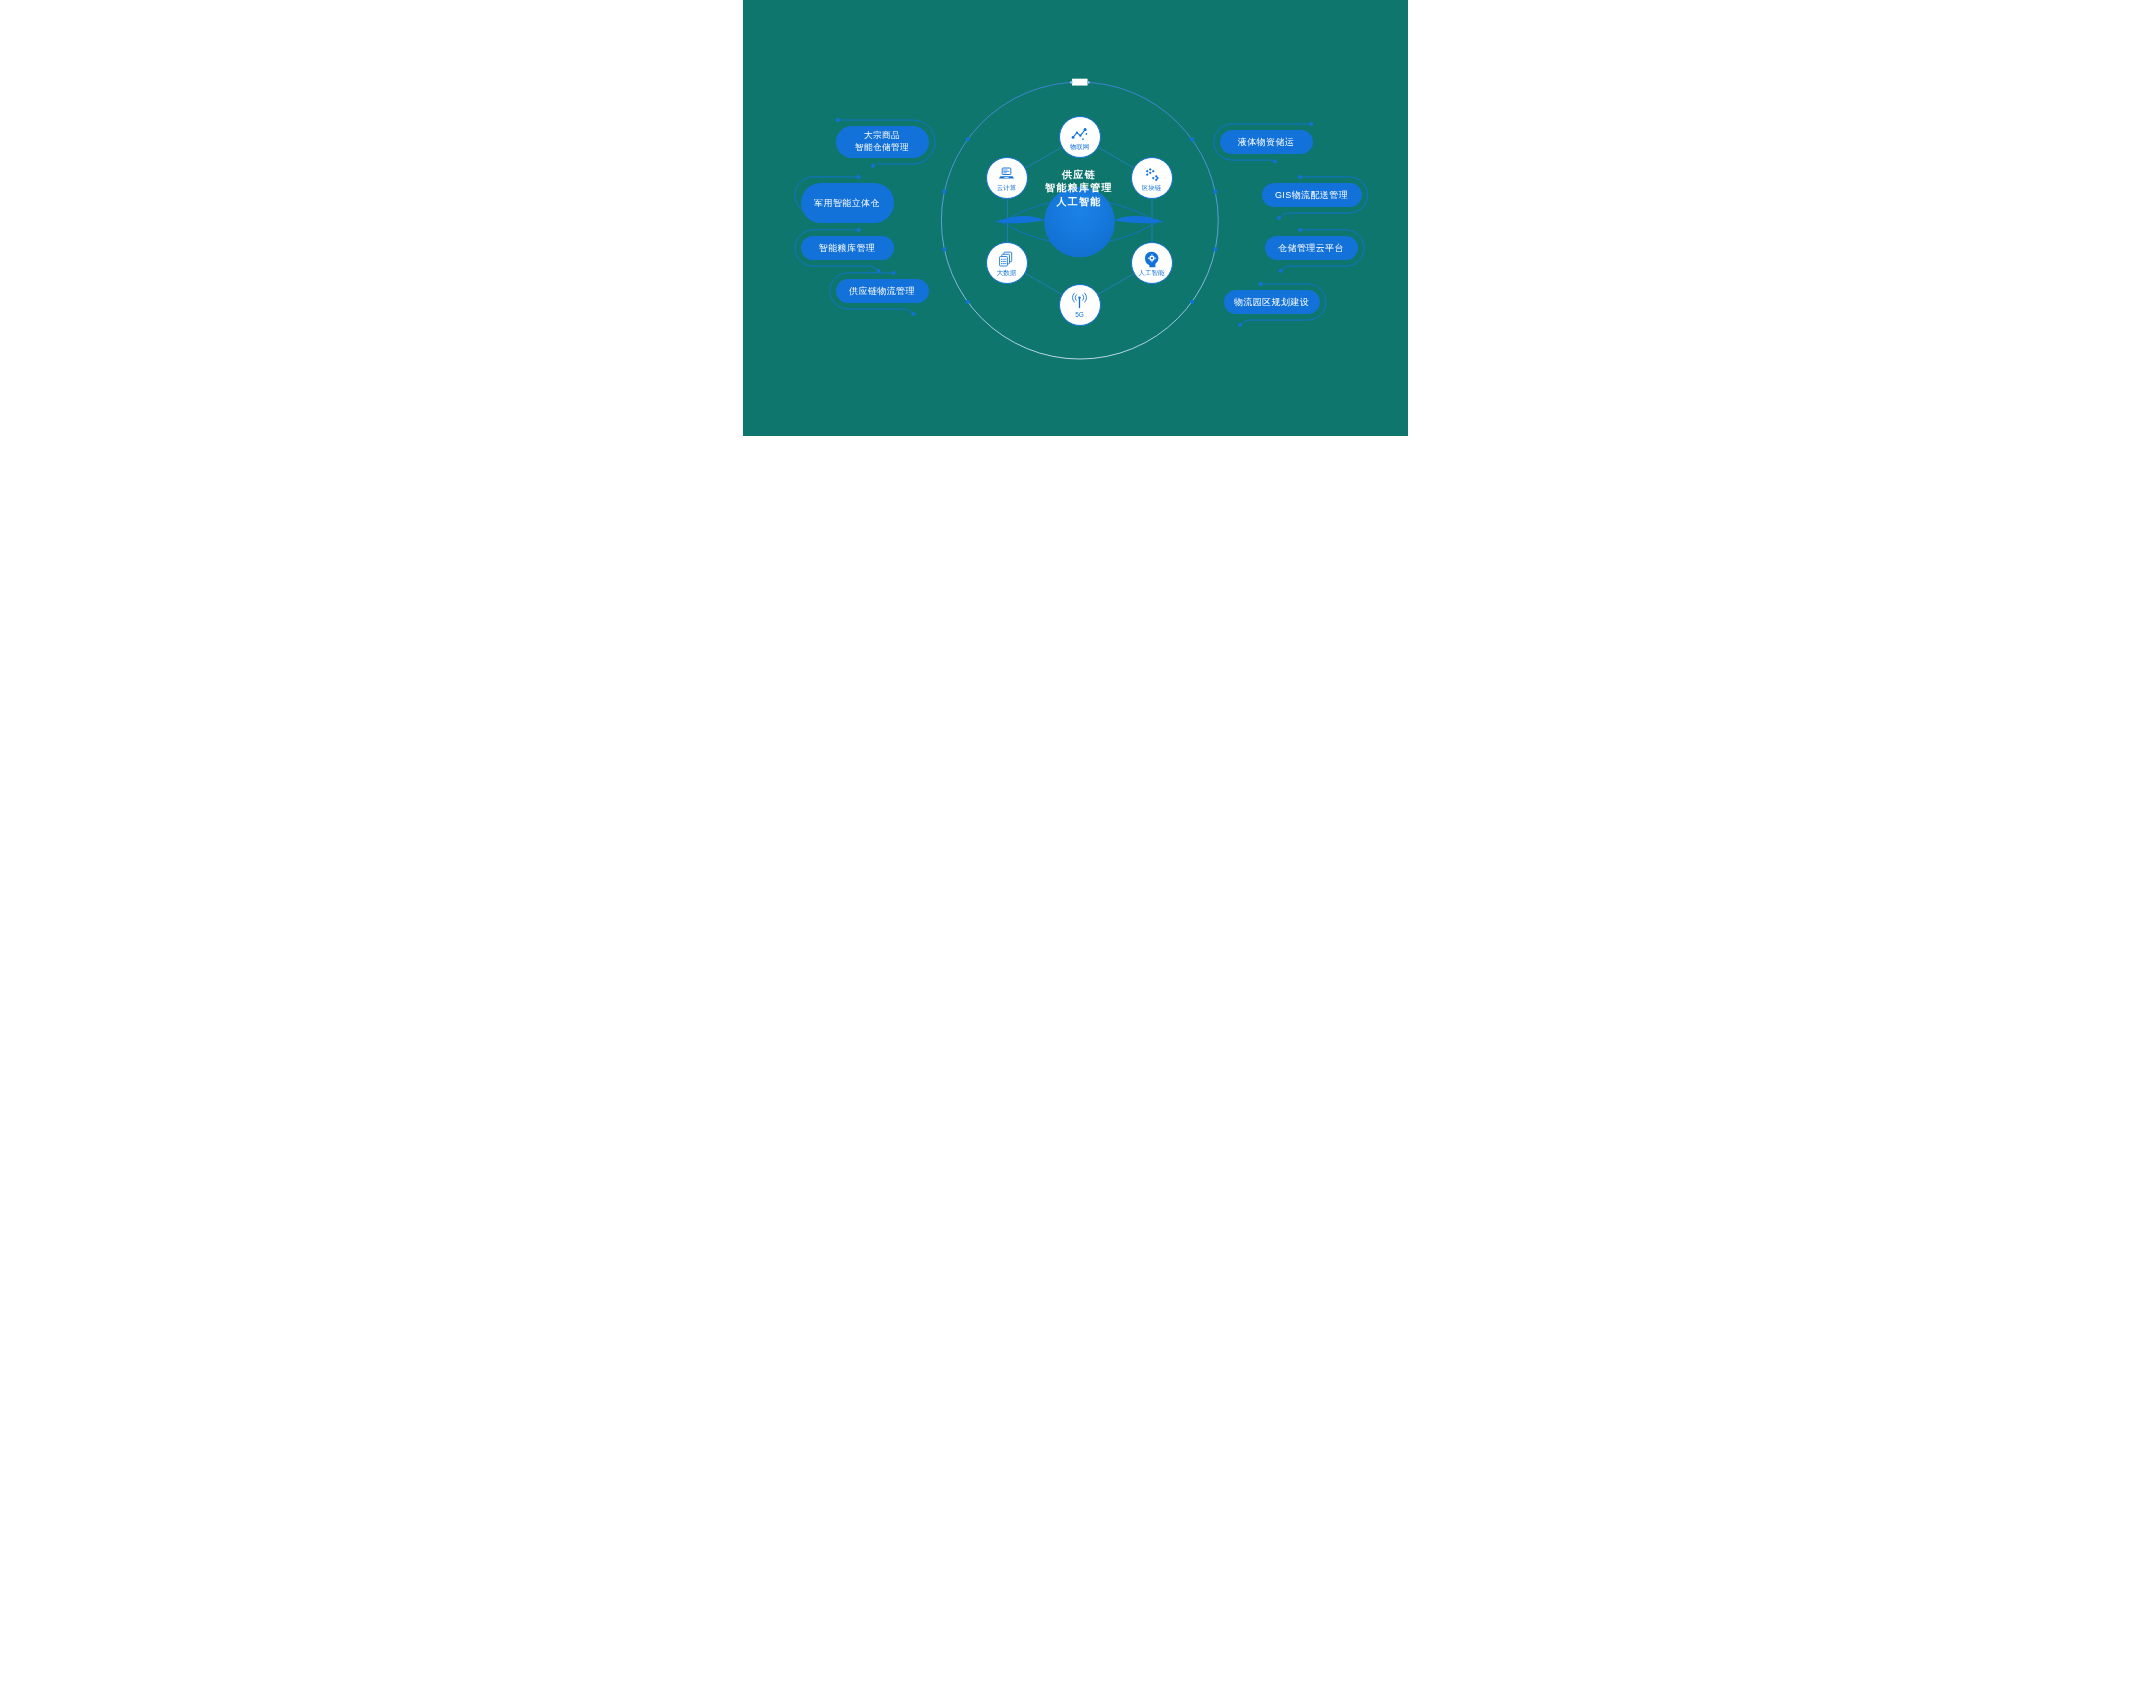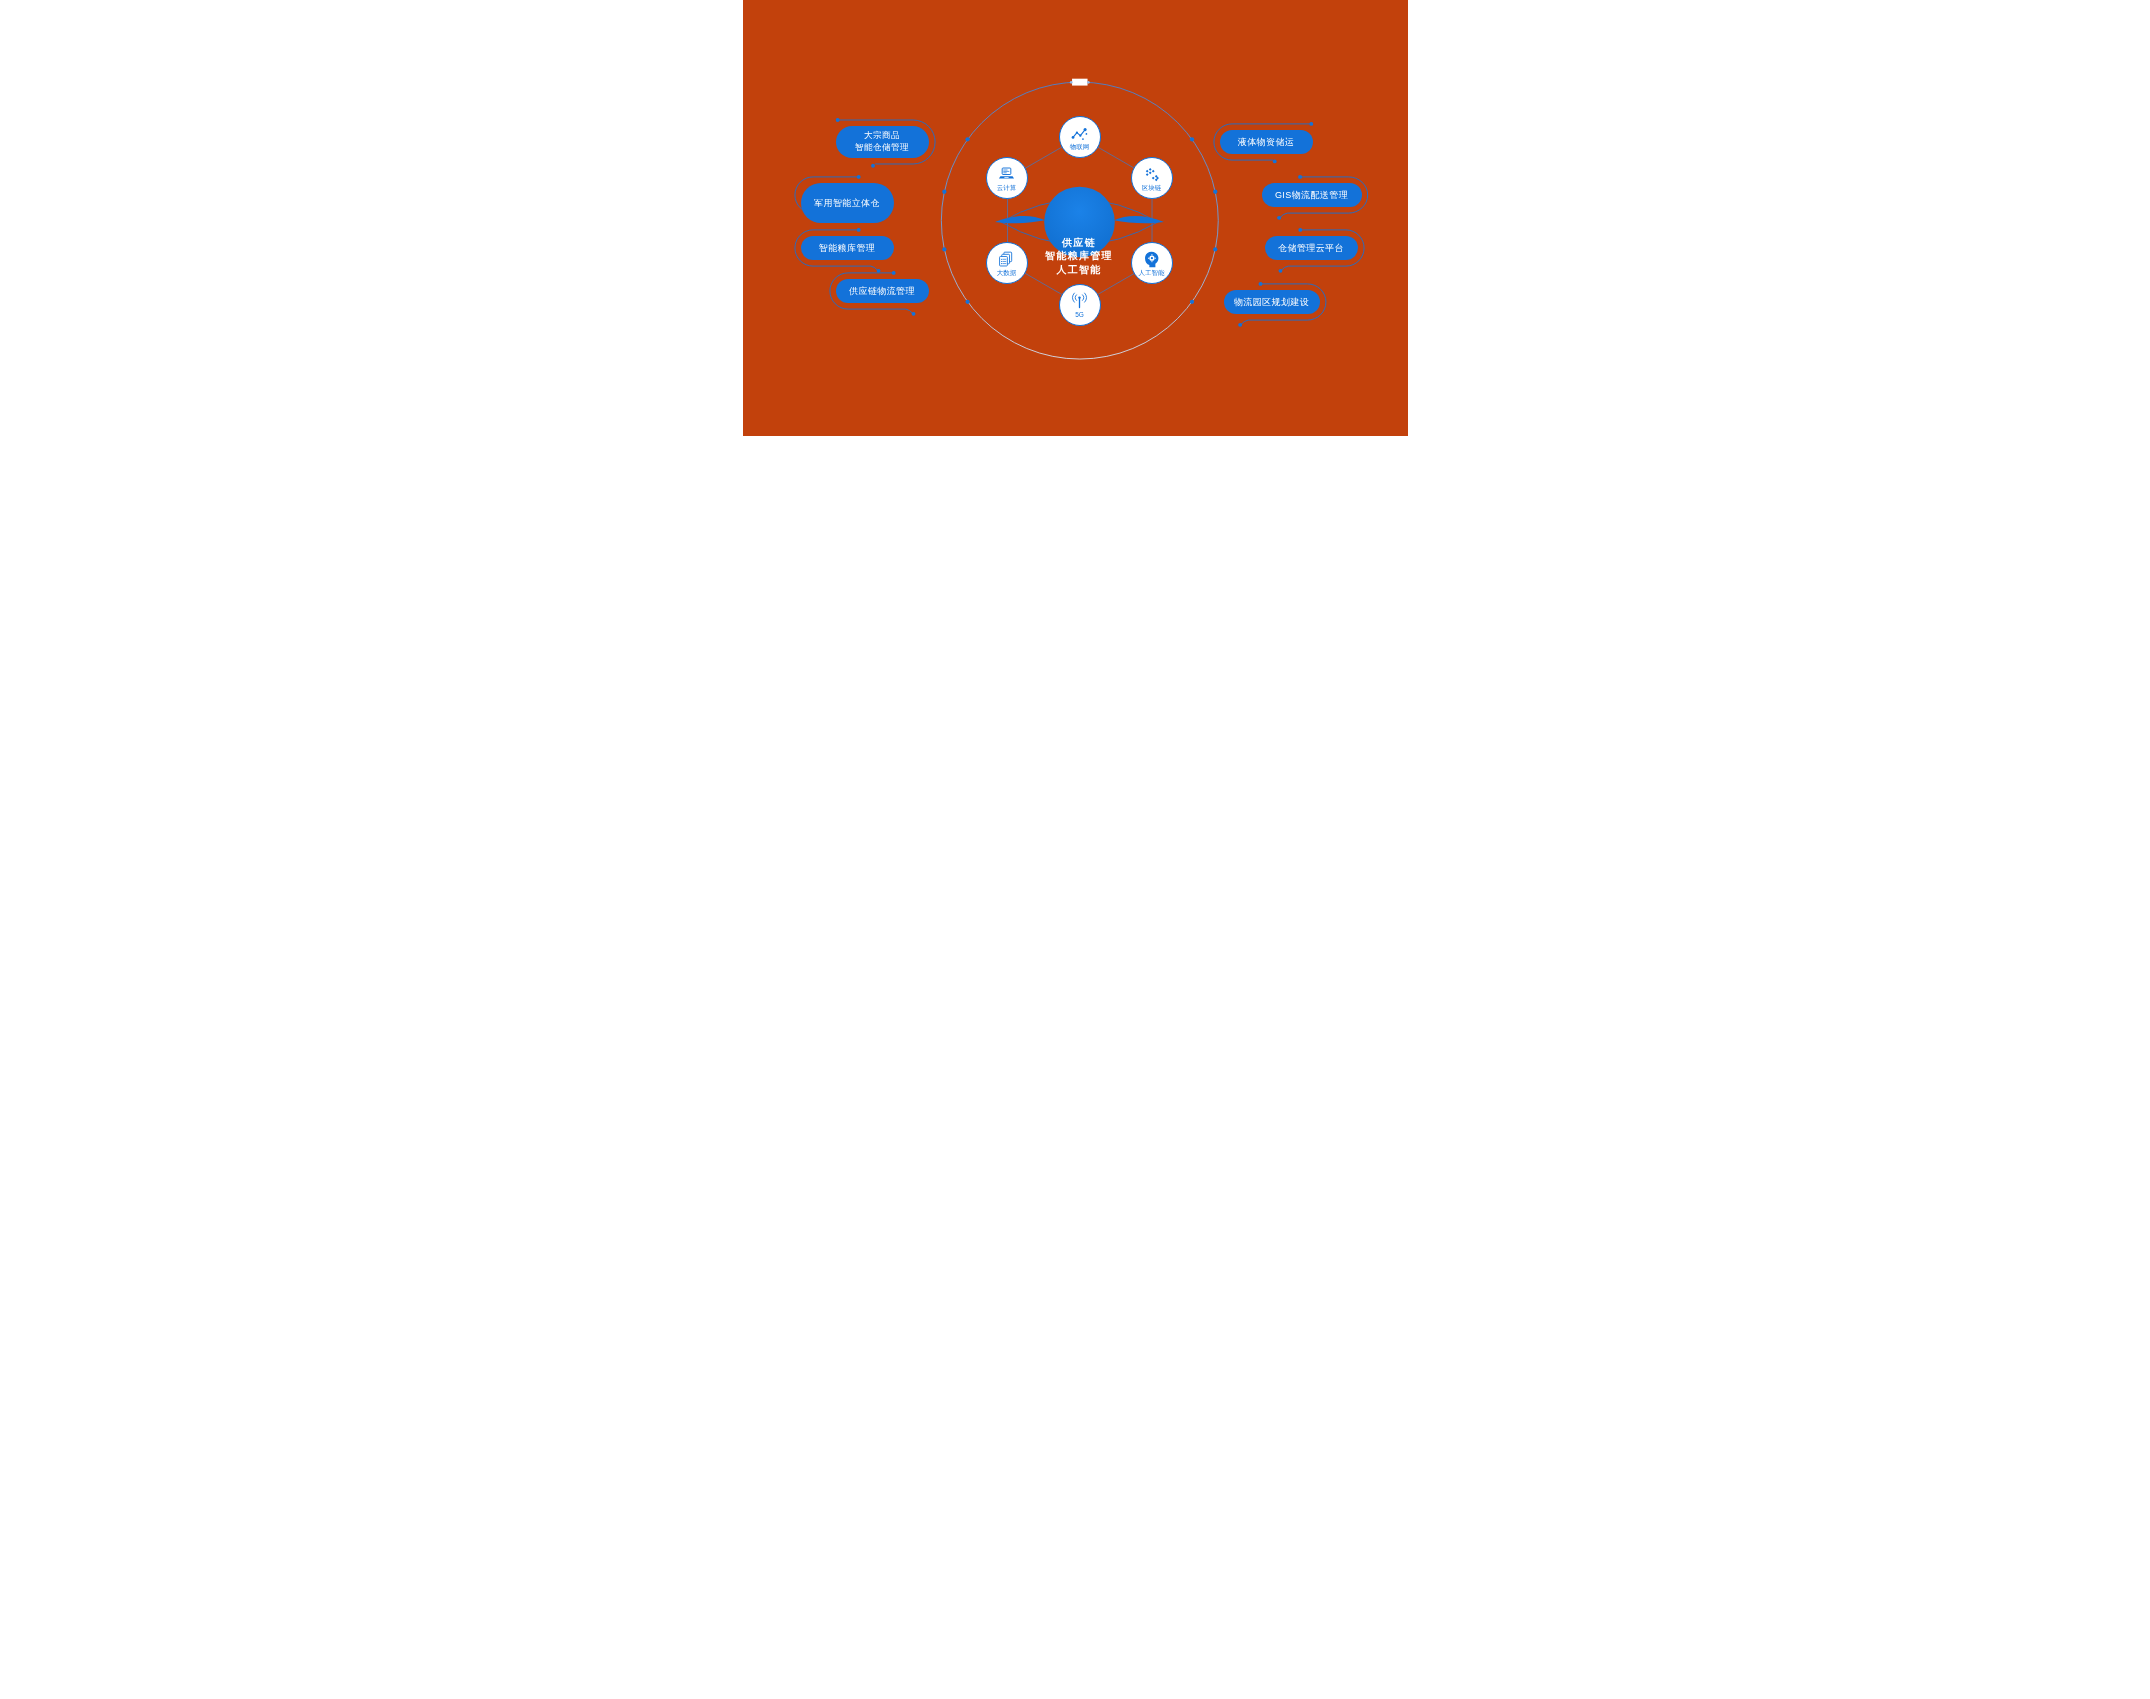--- a/index.html
+++ b/index.html
@@ -1,17 +1,17 @@
 <!DOCTYPE html>
 <html style="font-size:6.9px"><head>
 <meta charset="utf-8">
 <style>
   html,body{margin:0;padding:0;background:#ffffff;}
   body{font-family:"Liberation Sans","DejaVu Sans",sans-serif;}
-  .canvas{position:relative;width:665px;height:436px;margin:0 auto;background:#c2410c;overflow:hidden;}
+  .canvas{position:relative;width:665px;height:436px;margin:0 auto;background:#0f766e;overflow:hidden;}
   .bg-layer{position:absolute;left:0;top:0;z-index:1;}
 
   
   .node{position:absolute;width:42px;height:42px;box-sizing:border-box;background:#ffffff;
         border:1.5px solid #1372d9;border-radius:50%;display:flex;flex-direction:column;
         align-items:center;justify-content:center;z-index:3;}
   .node-icon{width:19px;height:19px;flex:0 0 auto;}
   .node-label{color:#1372d9;font-size:6.5px;line-height:7.3px;margin-top:0.4px;white-space:nowrap;}
 
   
@@ -20,21 +20,21 @@
   .orbit.flip{transform:scaleX(-1);}
   .pill{position:absolute;left:13px;top:13px;background:#1372d9;border-radius:430px;color:#ffffff;
         display:flex;flex-direction:column;align-items:center;justify-content:center;
         font-size:9px;letter-spacing:0.4px;box-sizing:border-box;}
   .pill.two-line{font-size:8.6px;line-height:11.6px;}
 
   
   .center-emblem{position:absolute;left:246px;top:168px;width:181px;height:108px;z-index:4;}
   .center-decor{position:absolute;left:0;top:0;}
   .center-text{position:absolute;left:0;top:0;width:100%;height:100%;display:flex;flex-direction:column;
-        align-items:center;justify-content:flex-end;color:#ffffff;font-weight:bold;font-size:10px;
+        align-items:center;justify-content:flex-start;color:#ffffff;font-weight:bold;font-size:10px;
         line-height:13.3px;letter-spacing:1.3px;text-align:center;}
 </style>
 </head>
 <body>
 
 <div class="canvas">
 
   <svg class="bg-layer" width="665" height="436" viewBox="0 0 1546 1014">
     <defs>
       <linearGradient id="ringGrad" x1="0" y1="0" x2="0" y2="1">

